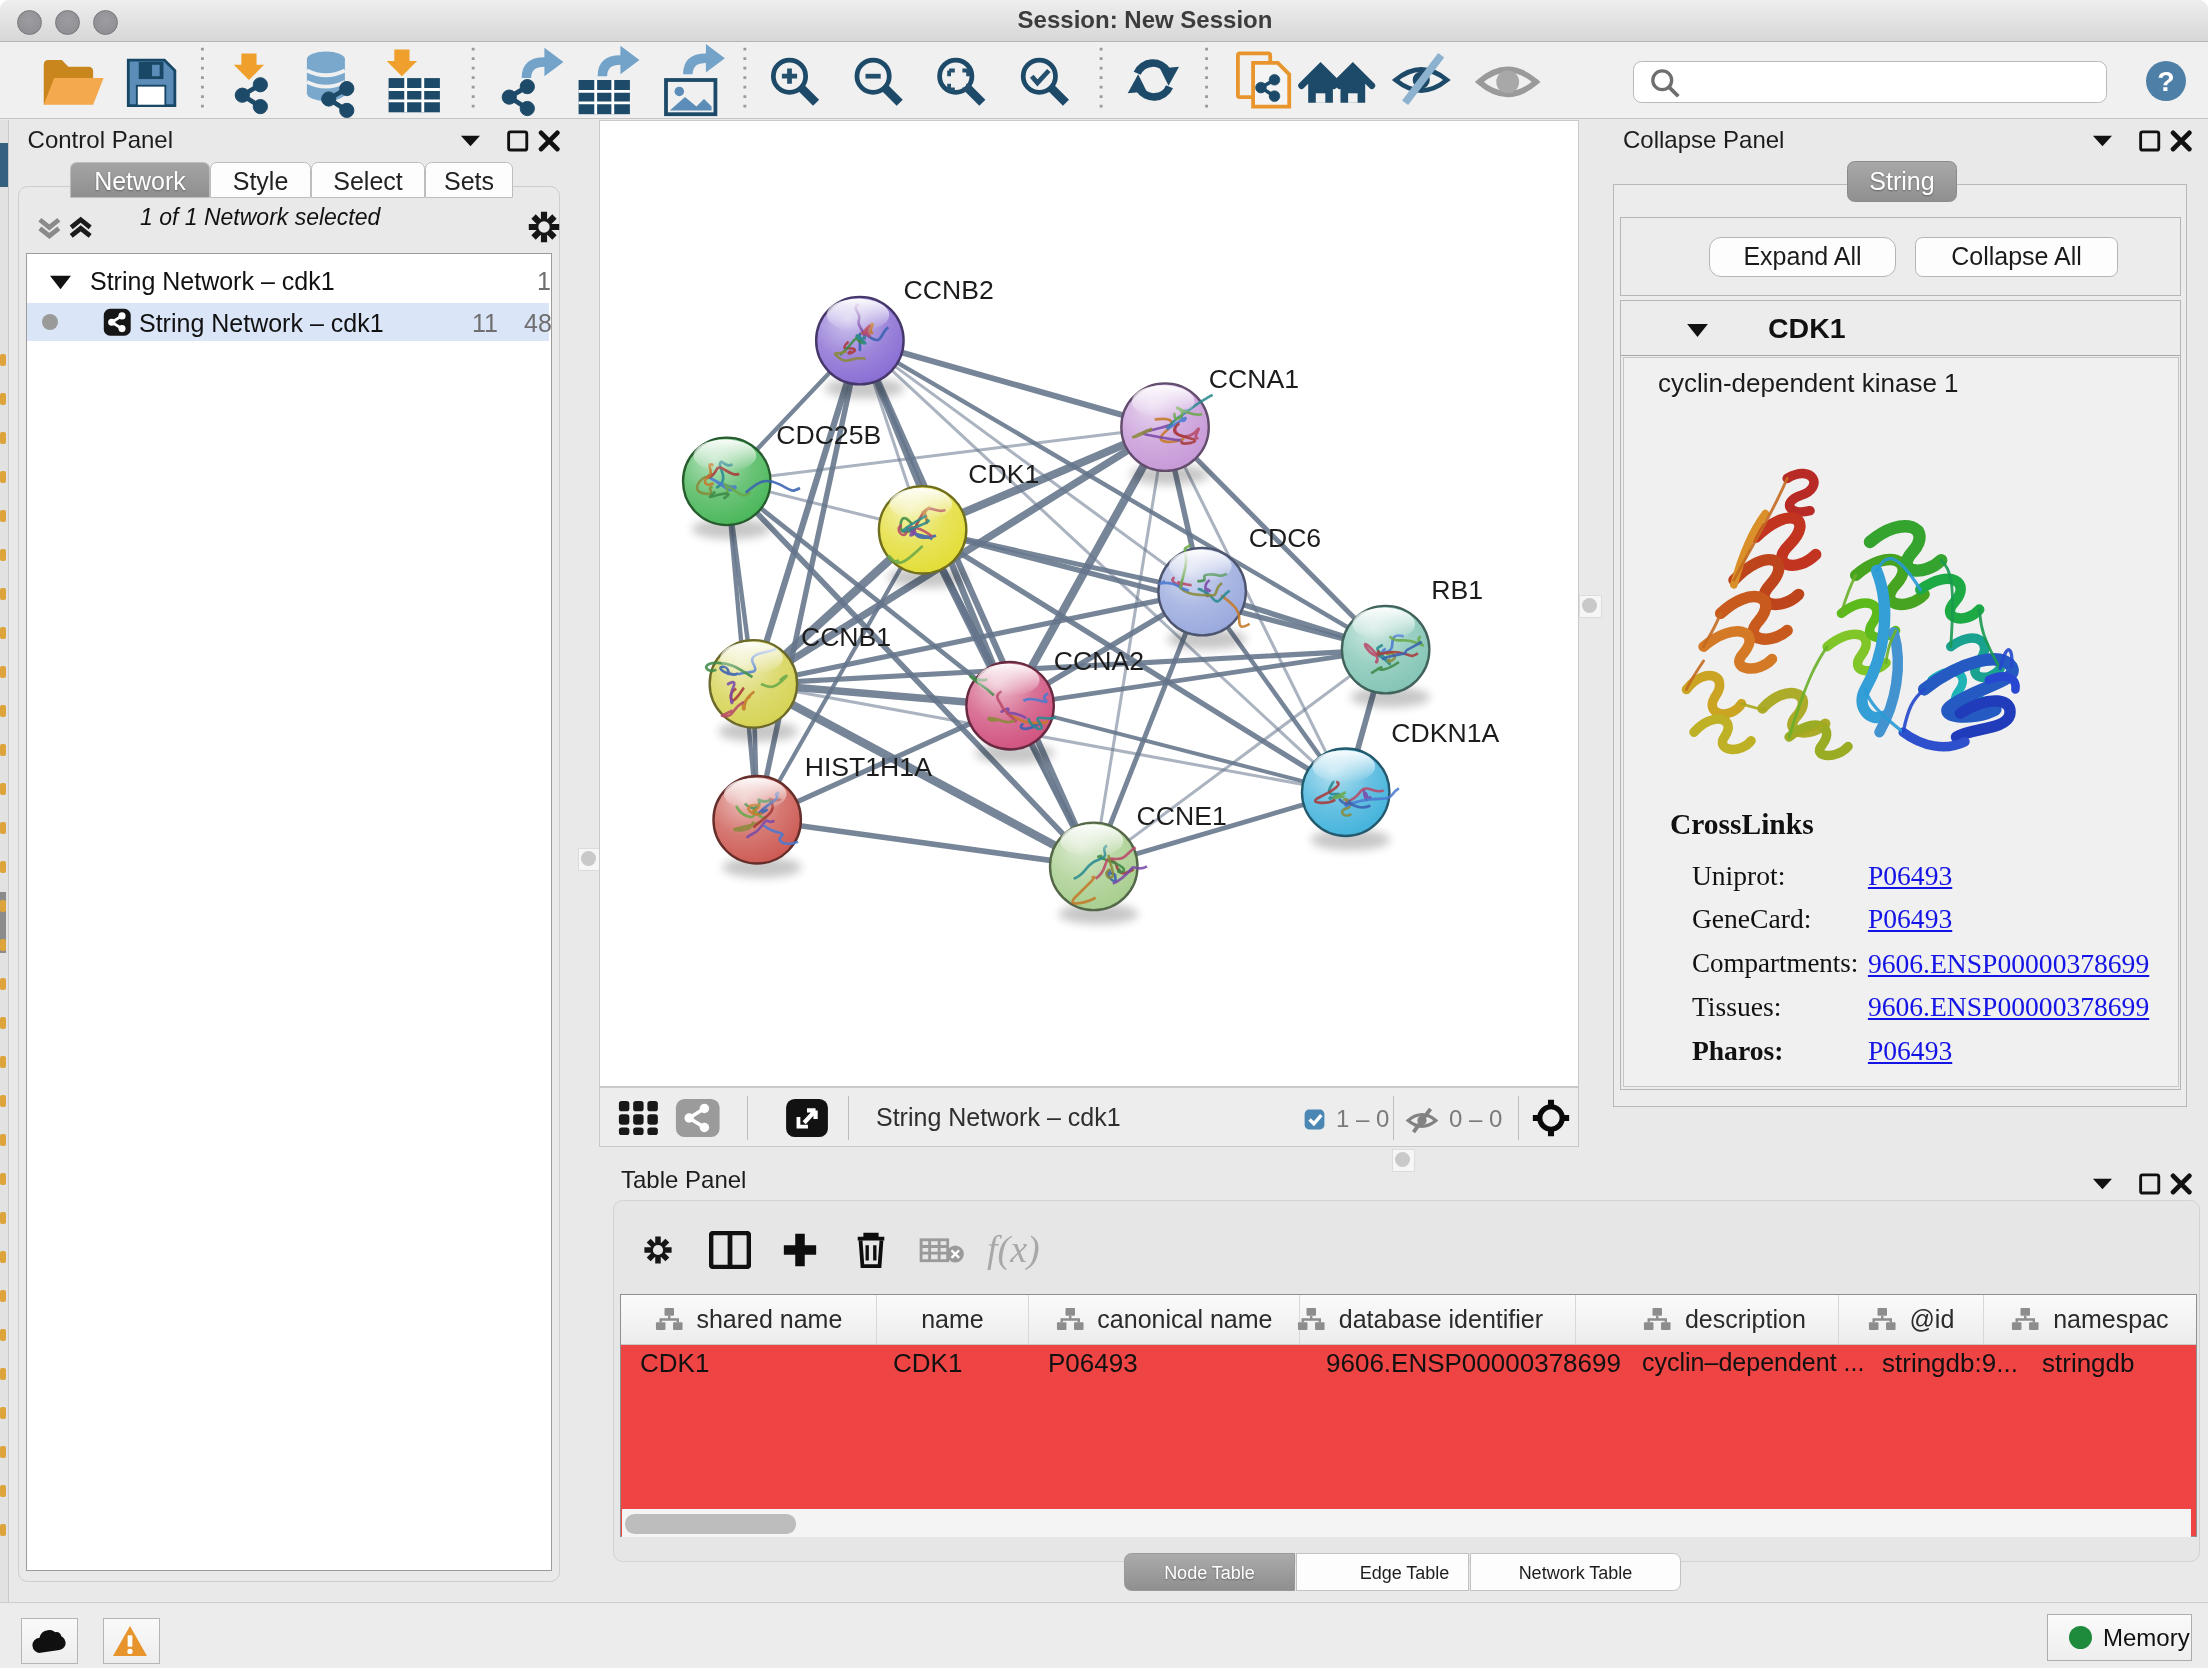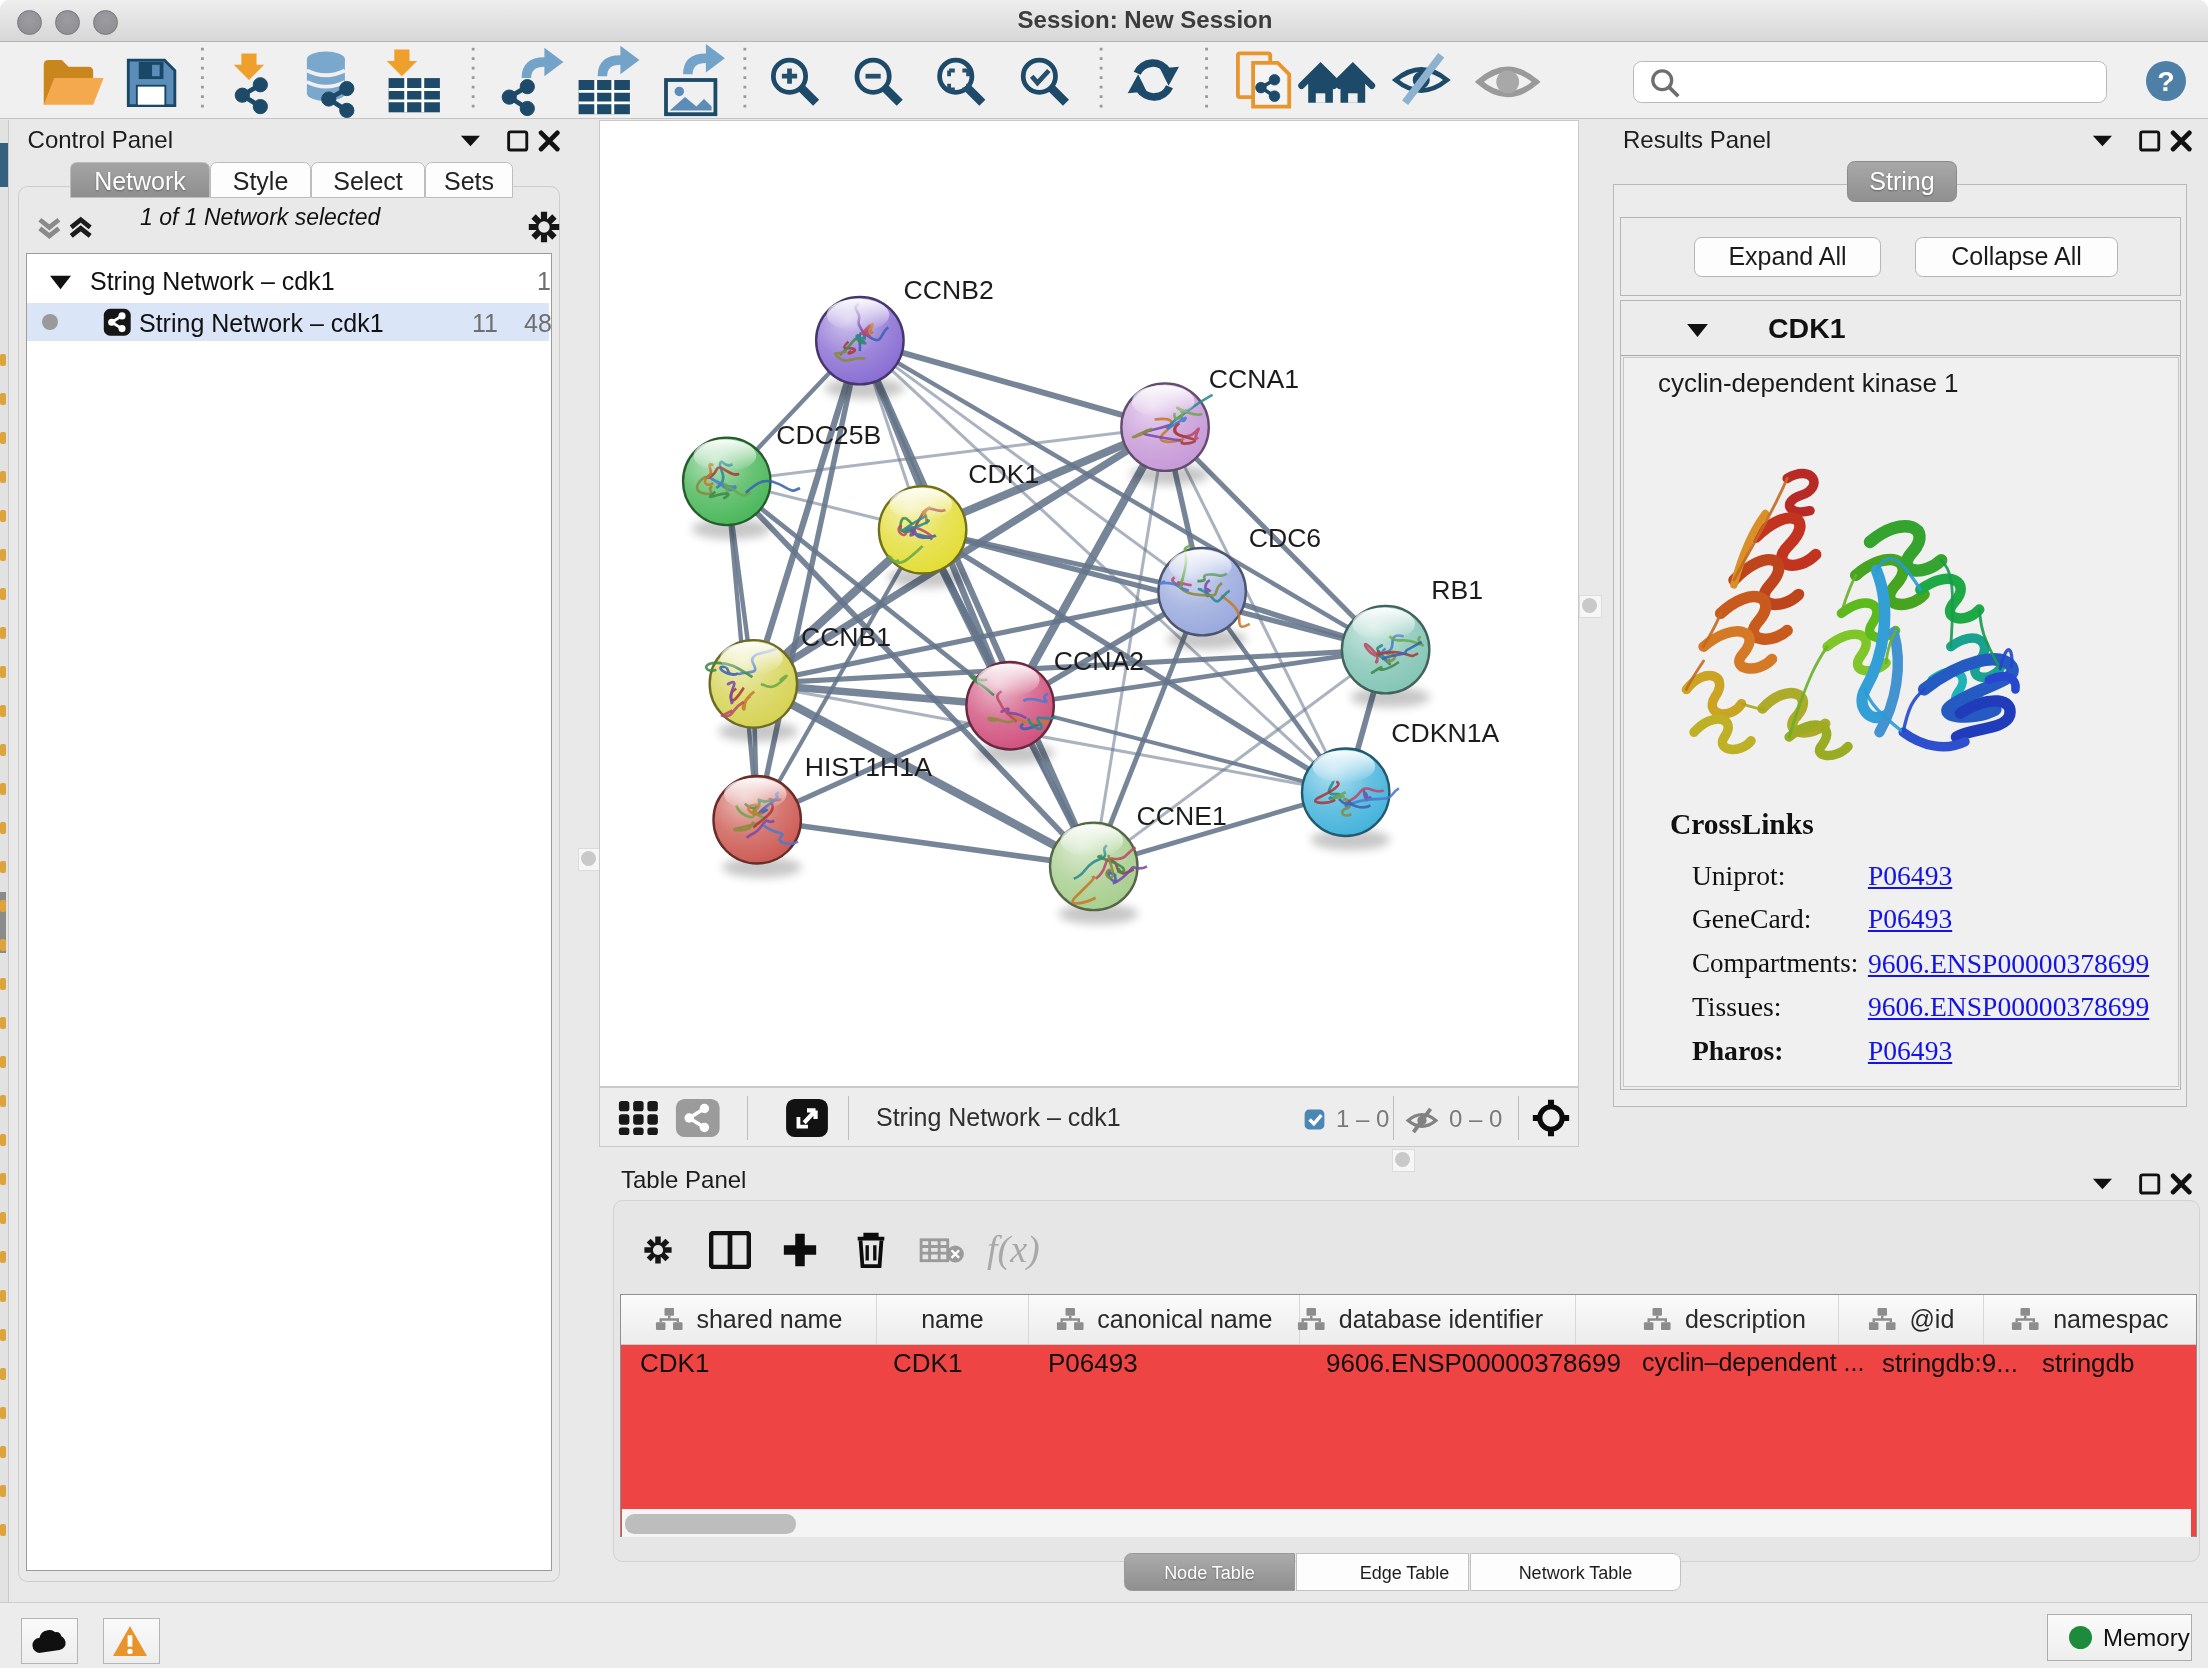--- a/index.html
+++ b/index.html
@@ -652,30 +652,30 @@
           <path d="M22 1 V10 M22 34 V43 M1 22 H10 M34 22 H43"></path>
         </g>
   </svg>
 </div>
 
 <div class="abs" style="left:1579px;top:595px;width:21px;height:21px;background:#f6f6f6;border:1px solid #dcdcdc;"></div>
 <div class="abs" style="left:1582px;top:598px;width:15px;height:15px;border-radius:50%;background:#c9c9c9;"></div>
 <div class="abs" style="left:1392px;top:1149px;width:21px;height:21px;background:#f6f6f6;border:1px solid #dcdcdc;"></div>
 <div class="abs" style="left:1395px;top:1152px;width:15px;height:15px;border-radius:50%;background:#c9c9c9;"></div>
 
-<div id="rp-title" class="abs">Results Panel</div>
+<div id="rp-title" class="abs">Collapse Panel</div>
 <svg class="abs" style="left:2091px;top:129px" width="105" height="23" viewBox="0 0 110 24">
   <path d="M2 7 L22 7 L12 18 Z" fill="#111"></path>
   <rect x="52" y="3" width="19" height="19" fill="none" stroke="#111" stroke-width="3" rx="2"></rect>
   <path d="M86 4 L103 21 M103 4 L86 21" stroke="#111" stroke-width="5" stroke-linecap="round"></path>
 </svg>
 <div id="rp-box" class="abs"></div>
 <div id="rp-tab" class="abs">String</div>
 <div id="rp-b1" class="abs">
-  <div class="rp-btn" style="left:73px;width:185px;line-height:36px;">Expand All</div>
+  <div class="rp-btn" style="left:88px;width:185px;line-height:36px;border-radius:12px;">Expand All</div>
   <div class="rp-btn" style="left:294px;width:201px;line-height:36px;">Collapse All</div>
 </div>
 <div id="rp-b2" class="abs">
   <div class="hdr">
     <svg class="abs" style="left:65px;top:21px" width="23" height="17" viewBox="0 0 24 18">
           <path d="M1 2 L23 2 L12 16 Z" fill="#111"></path>
         </svg>
     <span class="abs" style="left:147px;top:10.5px;font-size:28.5px;font-weight:bold;color:#111;">CDK1</span>
   </div>
   <div id="rp-body">

